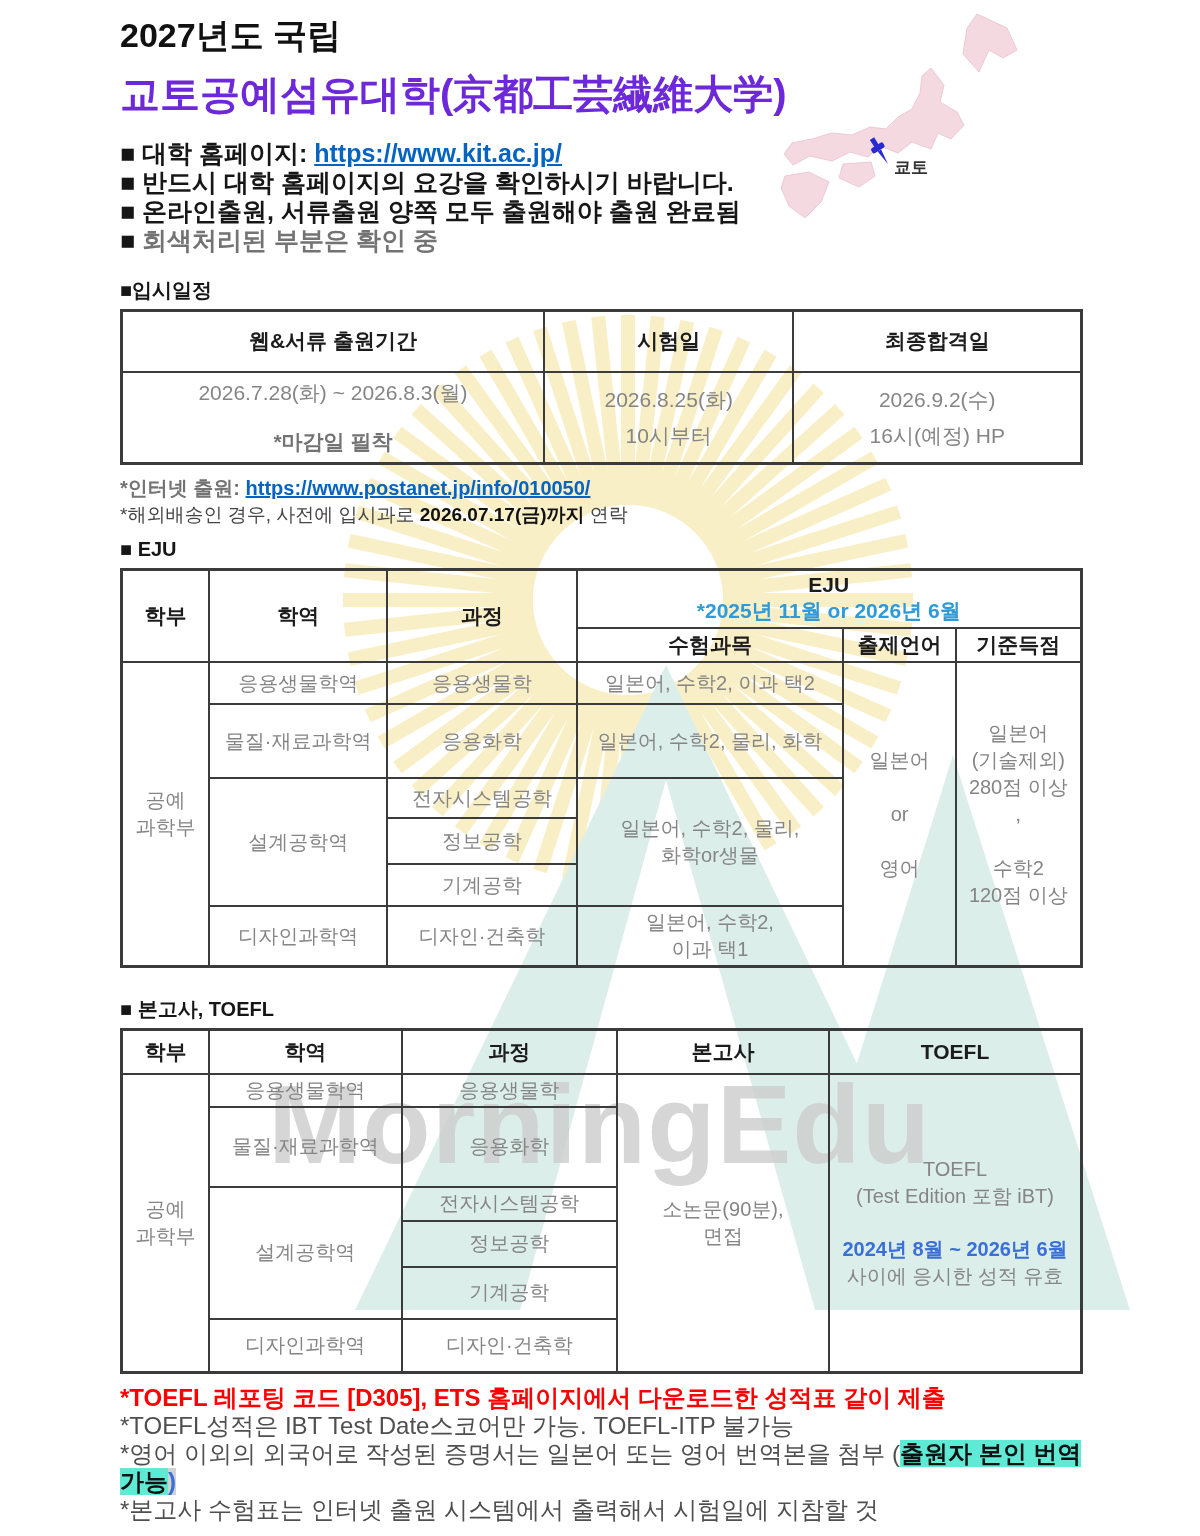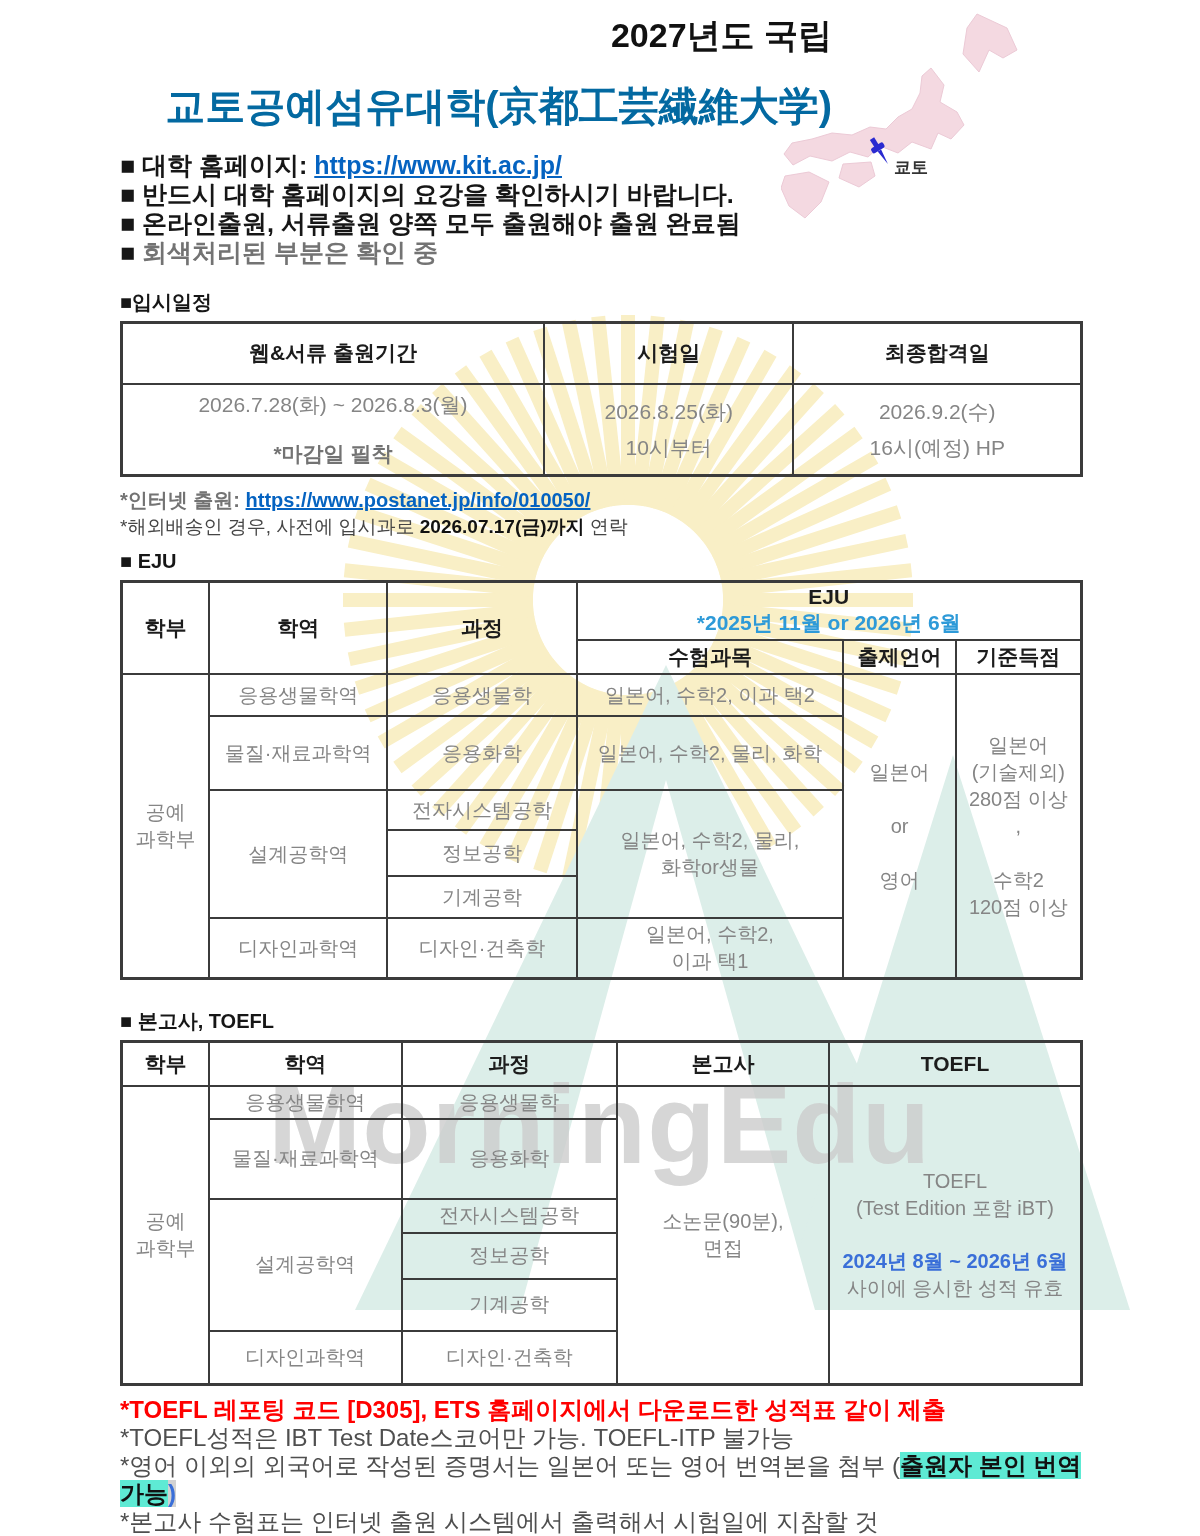--- a/index.html
+++ b/index.html
@@ -4,23 +4,23 @@
 <style>
   html,body{margin:0;padding:0;background:#fff;}
   .sheet{position:relative;width:1200px;height:1536px;background:#fff;overflow:hidden;
          font-family:"Liberation Sans","DejaVu Sans",sans-serif;color:#1a1a1a;}
   
   .wm-layer{position:absolute;inset:0;z-index:0;pointer-events:none;}
   .wm-text{position:absolute;left:268px;top:1060px;font-size:112px;font-weight:bold;
            color:#cdcdcd;opacity:.8;letter-spacing:1px;white-space:nowrap;}
   
   .content{position:absolute;left:120px;top:0;width:963px;z-index:1;}
-  .title-block{width:712px;text-align:right;margin-top:14px;}
+  .title-block{width:712px;text-align:left;margin-top:14px;}
   .title-l1{font-size:34px;font-weight:bold;line-height:1.25;color:#111;}
-  .title-l2{font-size:40px;font-weight:bold;line-height:1.25;margin-top:24px;color:#0369a1;}
+  .title-l2{font-size:40px;font-weight:bold;line-height:1.25;margin-top:12px;color:#6d28d9;}
   .bullets{margin-top:20px;font-size:25px;font-weight:bold;line-height:29px;color:#161616;}
   .bullets a{color:#0563c1;text-decoration:underline;}
   .sky{color:#737373;margin-top:13px;}
   .sec-head{font-size:20px;font-weight:bold;color:#161616;margin-top:22px;line-height:26px;}
   
   table{border-collapse:collapse;table-layout:fixed;width:100%;background:transparent;margin-top:6px;}
   table,th,td{border:2px solid #3b3b3b;}
   table{border-width:3px;}
   th{font-size:21px;font-weight:bold;color:#1c1c1c;text-align:center;vertical-align:middle;padding:2px;}
   td{font-size:20px;color:#858585;text-align:center;vertical-align:middle;padding:2px;line-height:1.35;}

